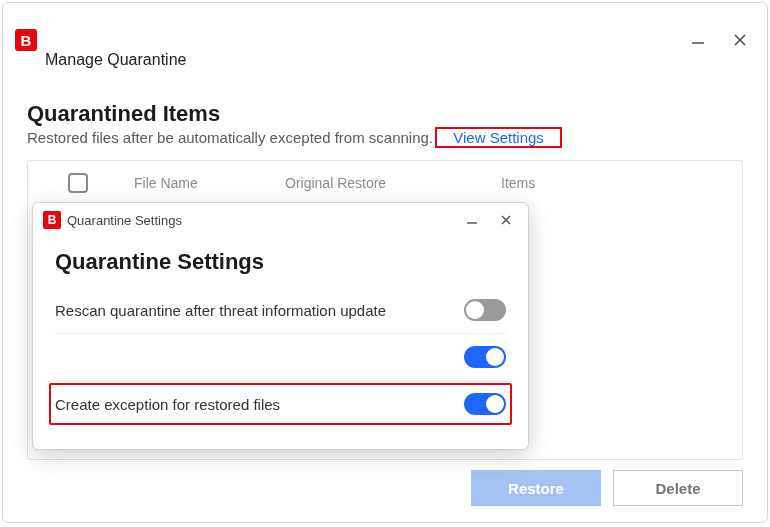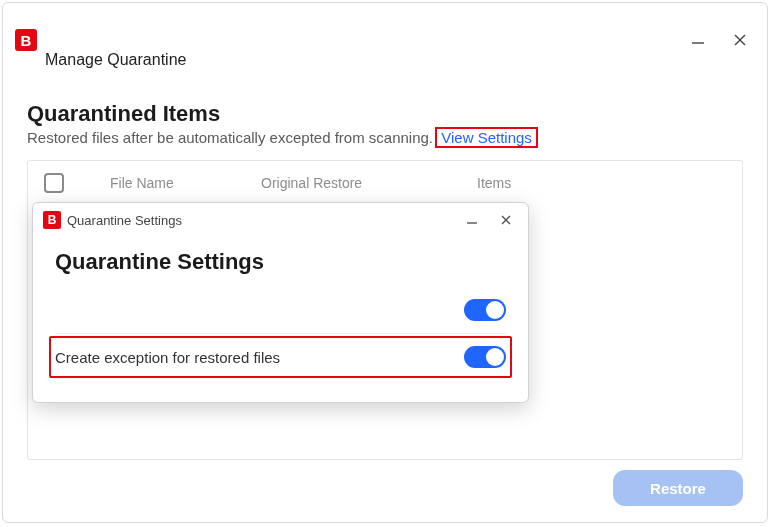--- a/index.html
+++ b/index.html
@@ -70,36 +70,37 @@
     margin-bottom: 14px;
   }
   .link {
     color: #1e66ff;
     text-decoration: none;
   }
   .highlight-red {
     outline: 2px solid #e30613;
     outline-offset: 0;
     display: inline;
-    padding: 0 4px;
+    padding: 0 16px;
   }
 
   .table-panel {
     border: 1px solid #e3e3e3;
     border-radius: 3px;
     padding: 12px 16px 0 16px;
     height: 300px;
     position: relative;
   }
   .table-header {
     display: flex;
     align-items: center;
     gap: 36px;
     color: #8d8d8d;
     font-size: 14px;
+    margin-left: 24px;
   }
   .th-check {
     width: 20px; height: 20px;
     border: 2px solid #8a8a8a;
     border-radius: 4px;
     margin-right: 10px;
     flex-shrink: 0;
   }
   .th-col { flex-shrink: 0; }
   .th-filename { width: 115px; }
@@ -108,21 +109,21 @@
   .th-date { width: 60px; }
 
   .footer {
     position: absolute;
     bottom: 16px; right: 24px;
     display: flex; gap: 12px;
   }
   .btn {
     min-width: 130px;
     height: 36px;
-    border-radius: 12px;
+    border-radius: 0;
     font-size: 15px;
     font-weight: 600;
     display: inline-flex;
     align-items: center; justify-content: center;
     cursor: pointer;
   }
   .btn-primary-disabled {
     background: #a6c2f4;
     color: #fff;
   }
@@ -244,20 +245,21 @@
         <span class="th-check"></span>
         <span class="th-col th-filename">File Name</span>
         <span class="th-col th-loc">Original Restore</span>
         <span class="th-col th-date">Items</span>
       </div>
     </div>
   </div>
 
   <div class="footer">
     <div class="btn btn-primary-disabled">Restore</div>
+    <div class="btn btn-secondary">Delete</div>
   </div>
 
   <div class="modal">
     <div class="modal-titlebar">
       <span class="logo">B</span>
       <span class="mtitle">Quarantine Settings</span>
       <span class="spacer"></span>
       <span class="modal-win-btn">
         <svg width="12" height="12">
             <line x1="1" y1="9" x2="11" y2="9"></line>
@@ -266,20 +268,27 @@
       <span class="modal-win-btn">
         <svg width="12" height="12">
             <line x1="2" y1="2" x2="10" y2="10"></line>
             <line x1="10" y1="2" x2="2" y2="10"></line>
           </svg>
       </span>
     </div>
     <div class="modal-body">
       <div class="modal-heading">Quarantine Settings</div>
 
+      <div class="setting-row">
+        <span class="setting-label">Rescan quarantine after threat information update</span>
+        <span class="spacer"></span>
+        <span class="toggle off">
+            <span class="knob"></span>
+          </span>
+      </div>
 
       <div class="setting-row">
         <span class="spacer"></span>
         <span class="toggle on">
             <span class="knob"></span>
           </span>
       </div>
 
       <div class="setting-row" style="position:relative;">
         <span class="setting-label">Create exception for restored files</span>

